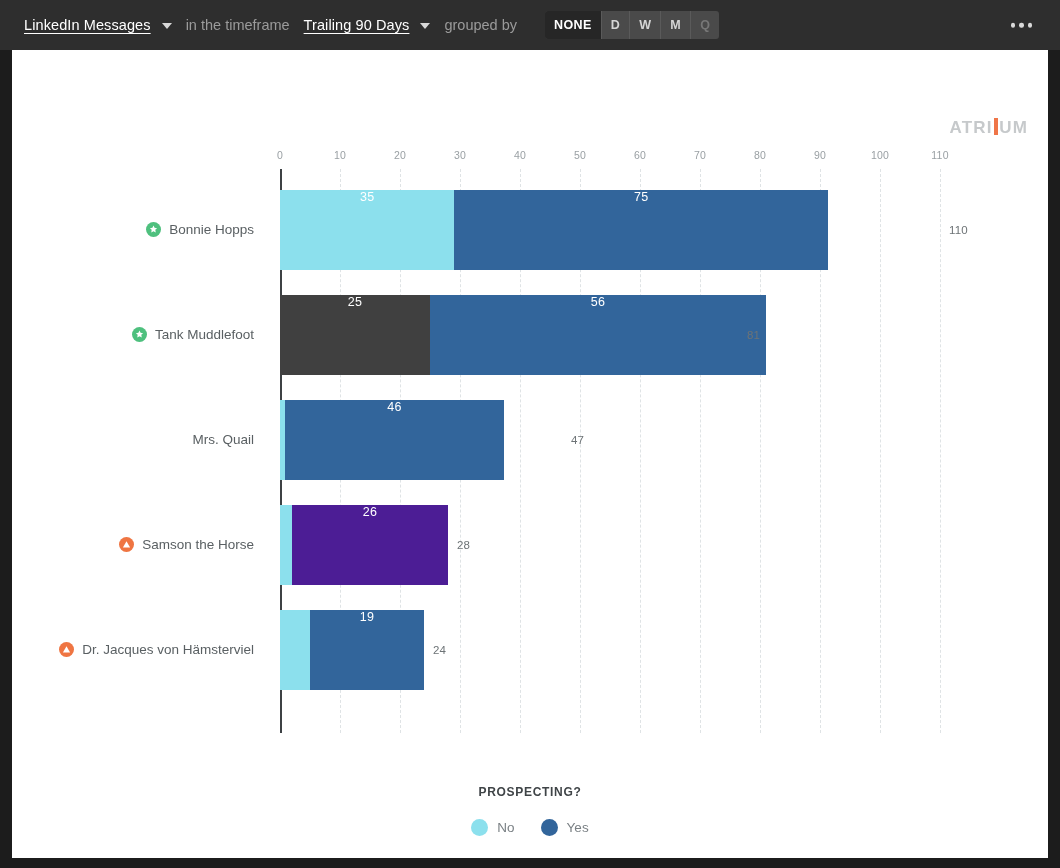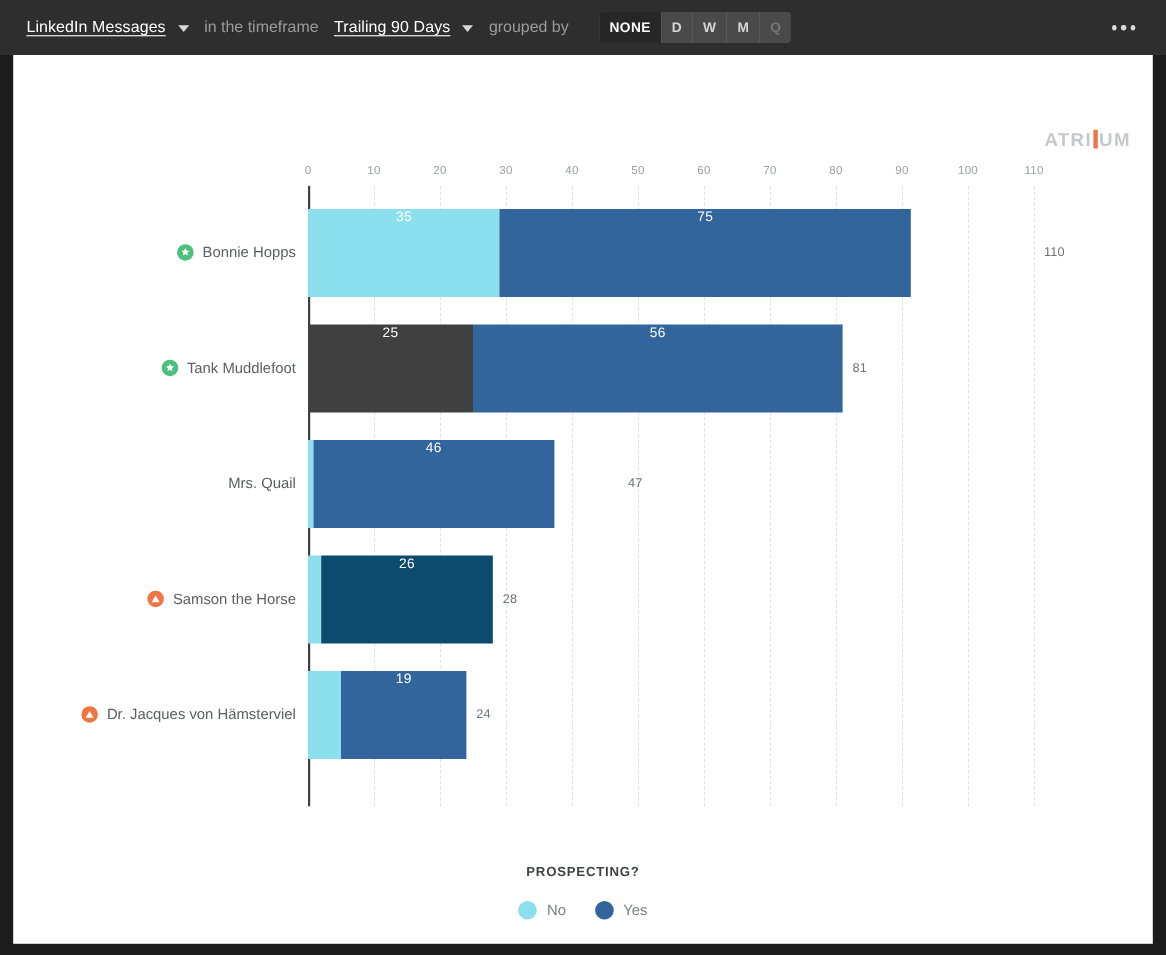--- a/index.html
+++ b/index.html
@@ -190,21 +190,21 @@
   .row {
     position: absolute;
     left: 0;
     right: 0;
     display: flex;
     align-items: center;
   }
 
   .row-label {
     width: 268px;
-    padding-right: 11px;
+    padding-right: 26px;
     display: flex;
     align-items: center;
     justify-content: flex-end;
     gap: 8px;
     font-size: 13.5px;
     color: #5a6063;
     white-space: nowrap;
   }
 
   .badge {
@@ -397,21 +397,21 @@
             </div>
             <div class="bar-track">
               <div class="bar-wrap" style="width: 486px;">
                 <div class="seg-no" style="width: 150px; background: #404040;">
                   <span class="seg-val">25</span>
                 </div>
                 <div class="seg-yes" style="width: 336px; background: rgb(50, 101, 155);">
                   <span class="seg-val">56</span>
                 </div>
               </div>
-              <span class="bar-total" style="left: 495px;">81</span>
+              <span class="bar-total" style="left: 467px;">81</span>
             </div>
           </div>
           <div class="row" style="top: 218px; height: 105px;">
             <div class="row-label">
               <span>Mrs. Quail</span>
             </div>
             <div class="bar-track">
               <div class="bar-wrap" style="width: 224px;">
                 <div class="seg-no" style="width: 6px; background: rgb(140, 224, 237);"></div>
                 <div class="seg-yes" style="width: 276px; background: rgb(50, 101, 155);">
@@ -426,21 +426,21 @@
               <span class="badge orange">
                 <svg width="9" height="9" viewBox="0 0 10 10">
                   <path d="M5 1.4 L9 8.4 L1 8.4 Z" fill="#ffffff"></path>
                 </svg>
               </span>
               <span>Samson the Horse</span>
             </div>
             <div class="bar-track">
               <div class="bar-wrap" style="width: 168px;">
                 <div class="seg-no" style="width: 12px; background: rgb(140, 224, 237);"></div>
-                <div class="seg-yes" style="width: 156px; background: #0c4a6e;">
+                <div class="seg-yes" style="width: 156px; background: #4c1d95;">
                   <span class="seg-val">26</span>
                 </div>
               </div>
               <span class="bar-total" style="left: 177px;">28</span>
             </div>
           </div>
           <div class="row" style="top: 428px; height: 105px;">
             <div class="row-label">
               <span class="badge orange">
                 <svg width="9" height="9" viewBox="0 0 10 10">

